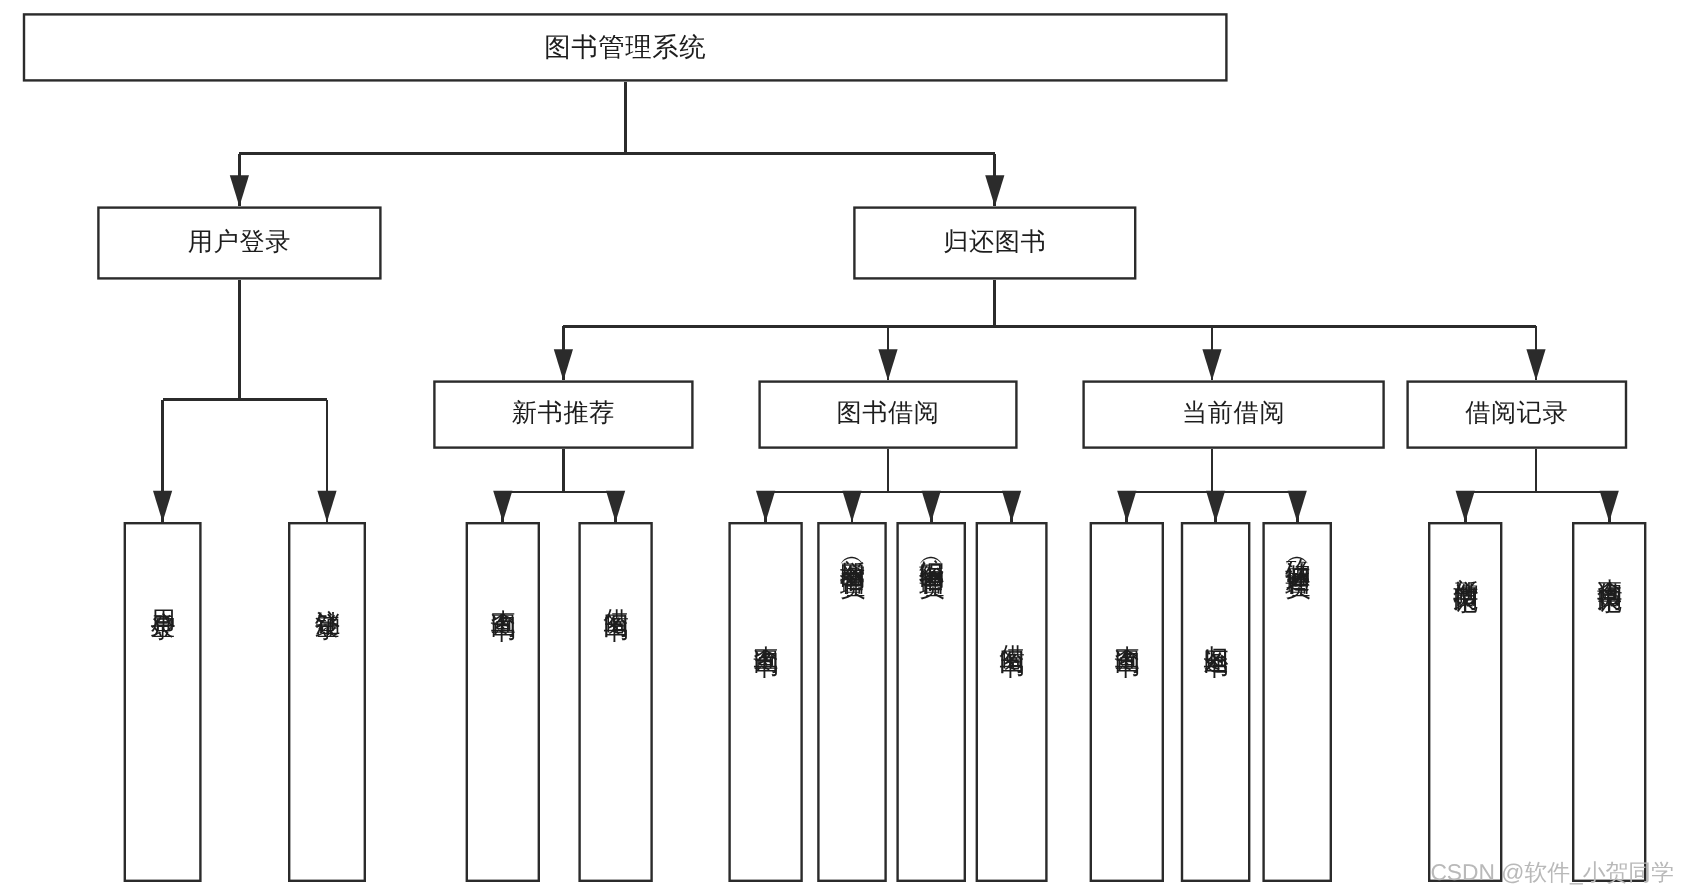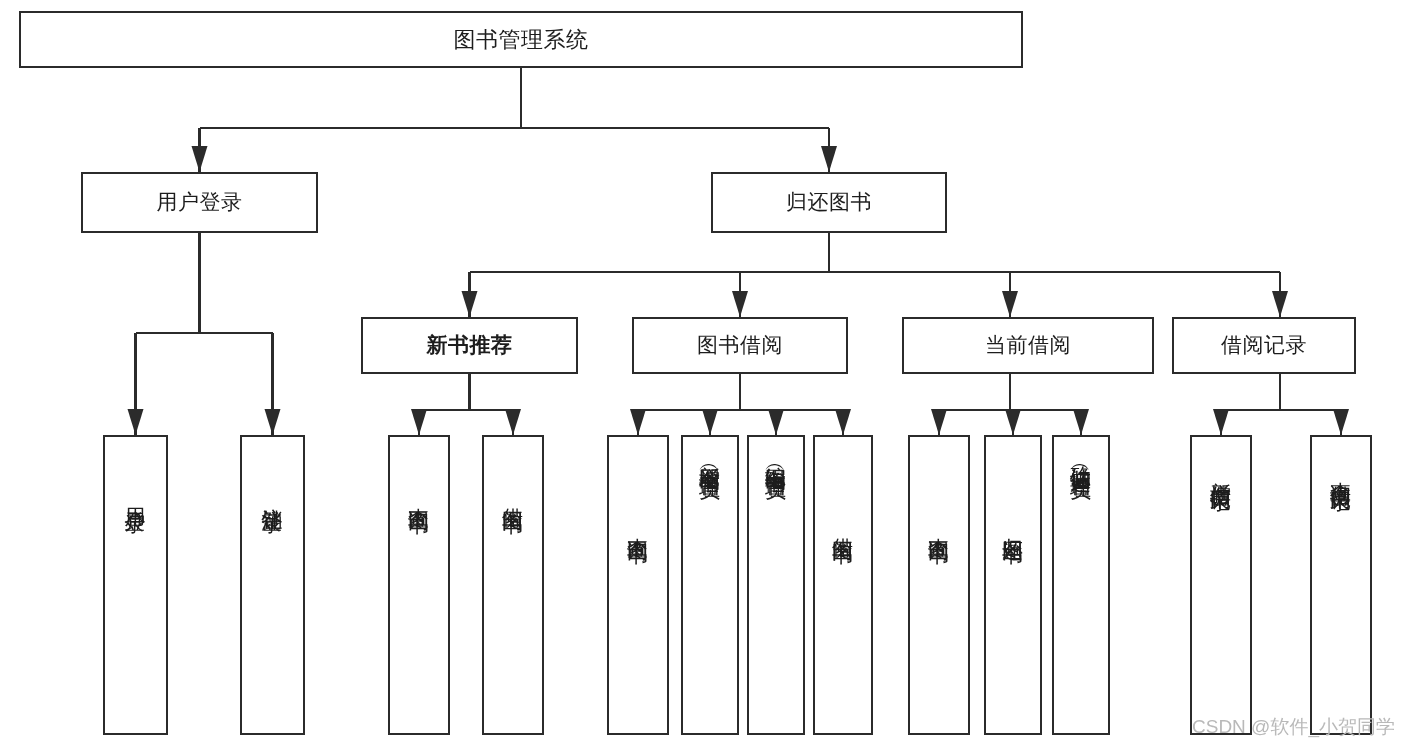--- a/index.html
+++ b/index.html
@@ -145,21 +145,21 @@
   <div id="nodes">
       <div class="node horizontal root" style="left: 19px; top: 11px; width: 1004px; height: 57px;">
         <span class="label">图书管理系统</span>
       </div>
       <div class="node horizontal" style="left: 81px; top: 172px; width: 237px; height: 61px;">
         <span class="label">用户登录</span>
       </div>
       <div class="node horizontal" style="left: 711px; top: 172px; width: 236px; height: 61px;">
         <span class="label">归还图书</span>
       </div>
-      <div class="node horizontal" style="left: 361px; top: 317px; width: 217px; height: 57px; font-weight: bold;">
+      <div class="node horizontal" style="left: 361px; top: 317px; width: 217px; height: 57px;">
         <span class="label">新书推荐</span>
       </div>
       <div class="node horizontal" style="left: 632px; top: 317px; width: 216px; height: 57px;">
         <span class="label">图书借阅</span>
       </div>
       <div class="node horizontal" style="left: 902px; top: 317px; width: 252px; height: 57px;">
         <span class="label">当前借阅</span>
       </div>
       <div class="node horizontal" style="left: 1172px; top: 317px; width: 184px; height: 57px;">
         <span class="label">借阅记录</span>

